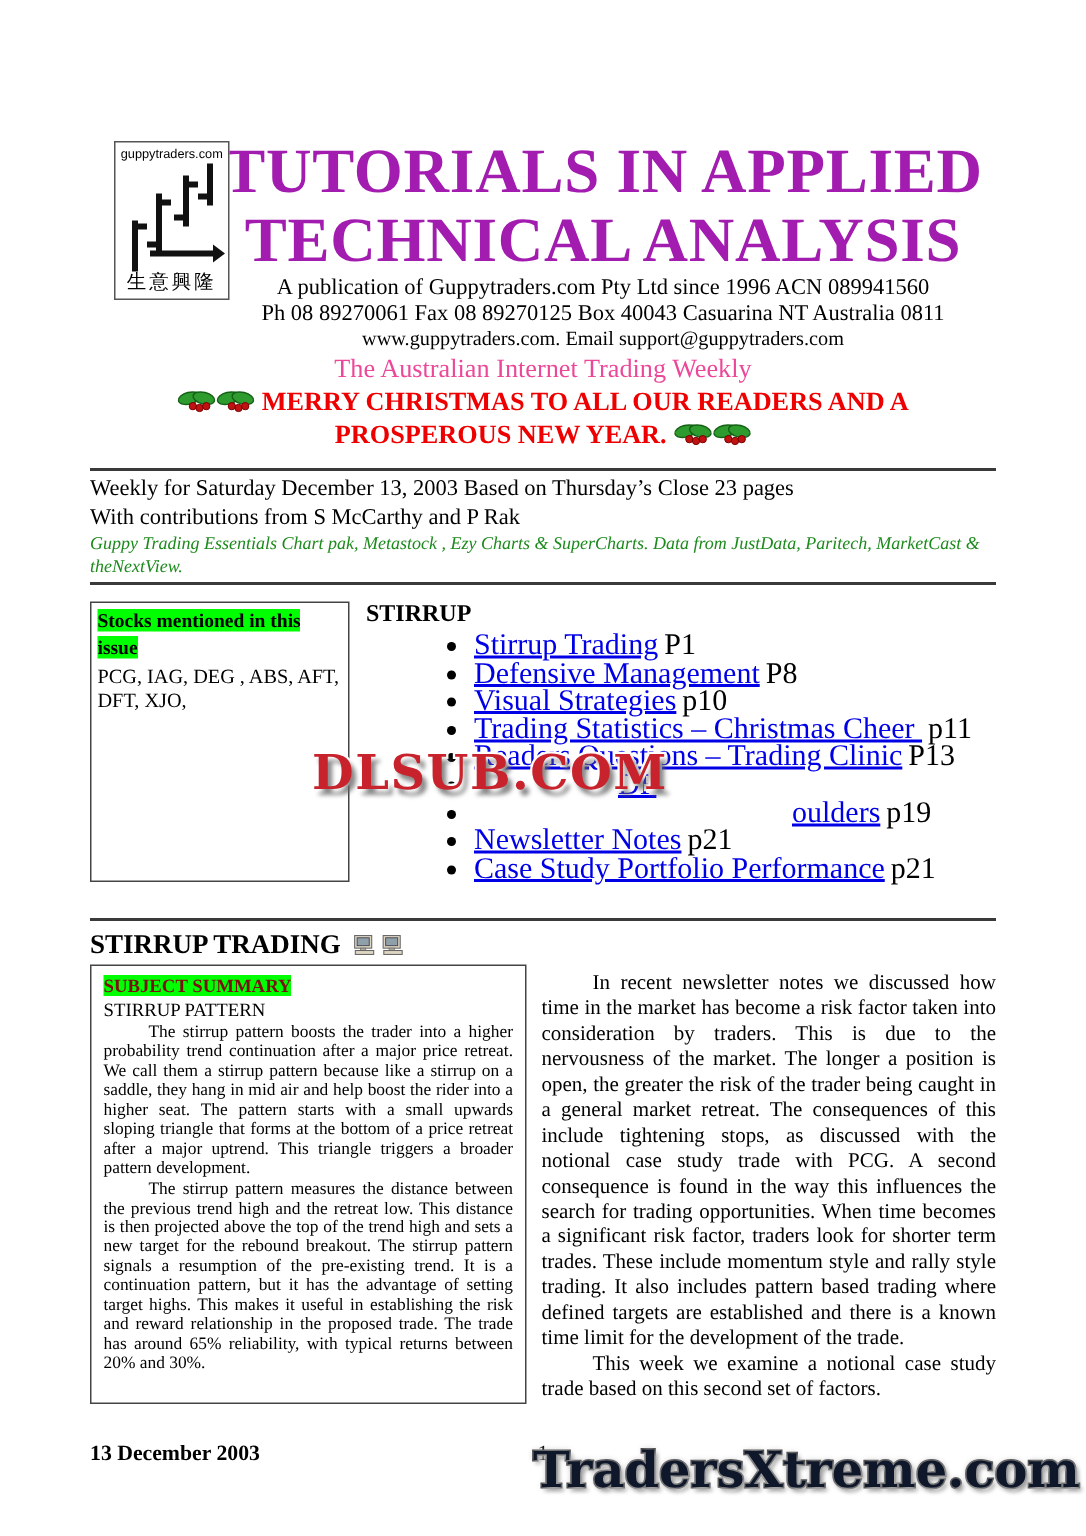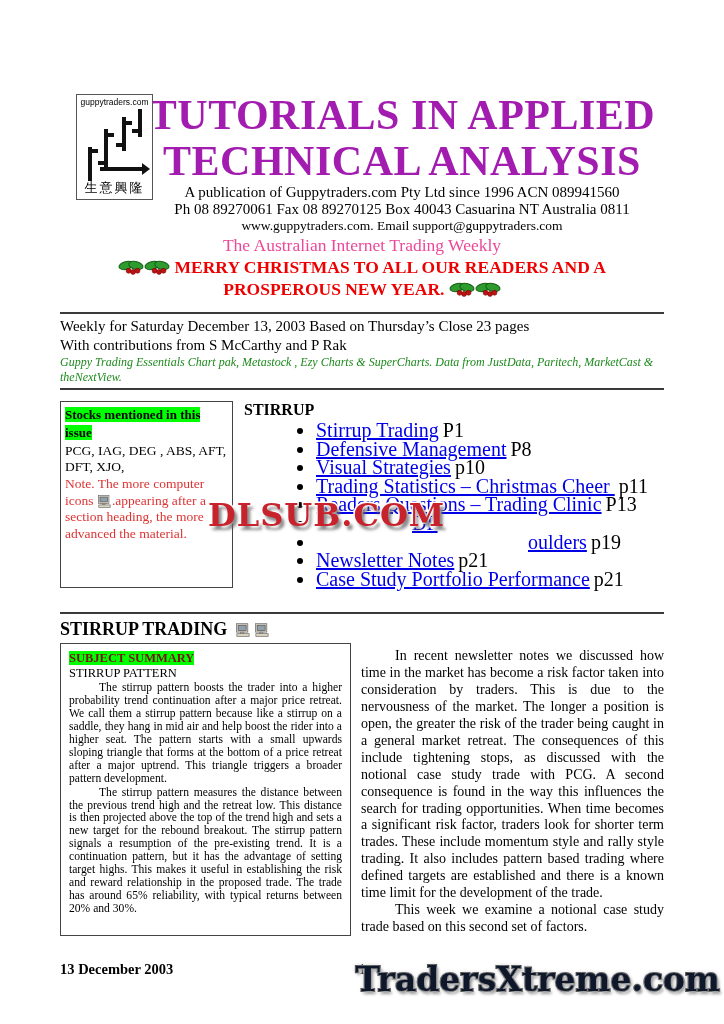--- a/index.html
+++ b/index.html
@@ -162,25 +162,20 @@
     <div class="issue-l2">With contributions from  S McCarthy  and  P Rak</div>
     <div class="issue-credits">Guppy Trading Essentials Chart pak, Metastock , Ezy Charts &amp; SuperCharts. Data from JustData, Paritech, MarketCast &amp; theNextView.</div>
   </div>
 
   <div class="rule rule2"></div>
 
   <div class="contents-row">
     <div class="stocks-box">
       <span class="stocks-head">Stocks mentioned in this issue</span>
       <div class="stocks-list"> PCG, IAG, DEG , ABS, AFT, DFT, XJO,</div>
-      <div class="stocks-note">
-        <span> Note. The more computer icons </span><svg class="icon" width="15" height="13">
-            <use href="#pc"></use>
-          </svg><span>.appearing after a section heading, the more advanced the material.</span>
-      </div>
     </div>
     <div class="contents">
       <div class="contents-head">STIRRUP</div>
       <ul>
         <li><a>Stirrup Trading</a><span class="pg">P1</span></li>
         <li><a>Defensive Management</a><span class="pg">P8</span></li>
         <li><a>Visual Strategies</a><span class="pg">p10</span></li>
         <li><a>Trading Statistics – Christmas Cheer </a><span class="pg">p11</span></li>
         <li><a>Readers Questions – Trading Clinic</a><span class="pg">P13</span></li>
         <li class="li-frag1"><a>DF</a><span class="pg"></span></li>

